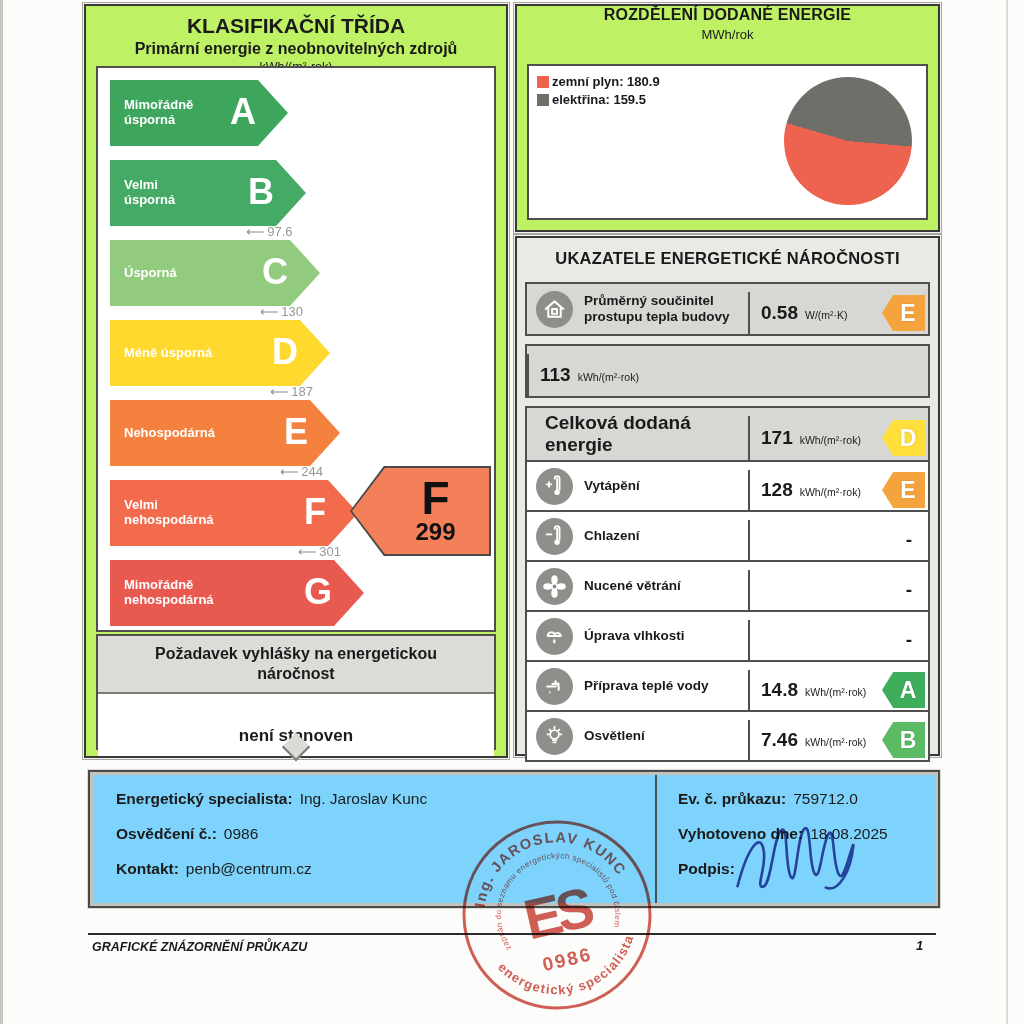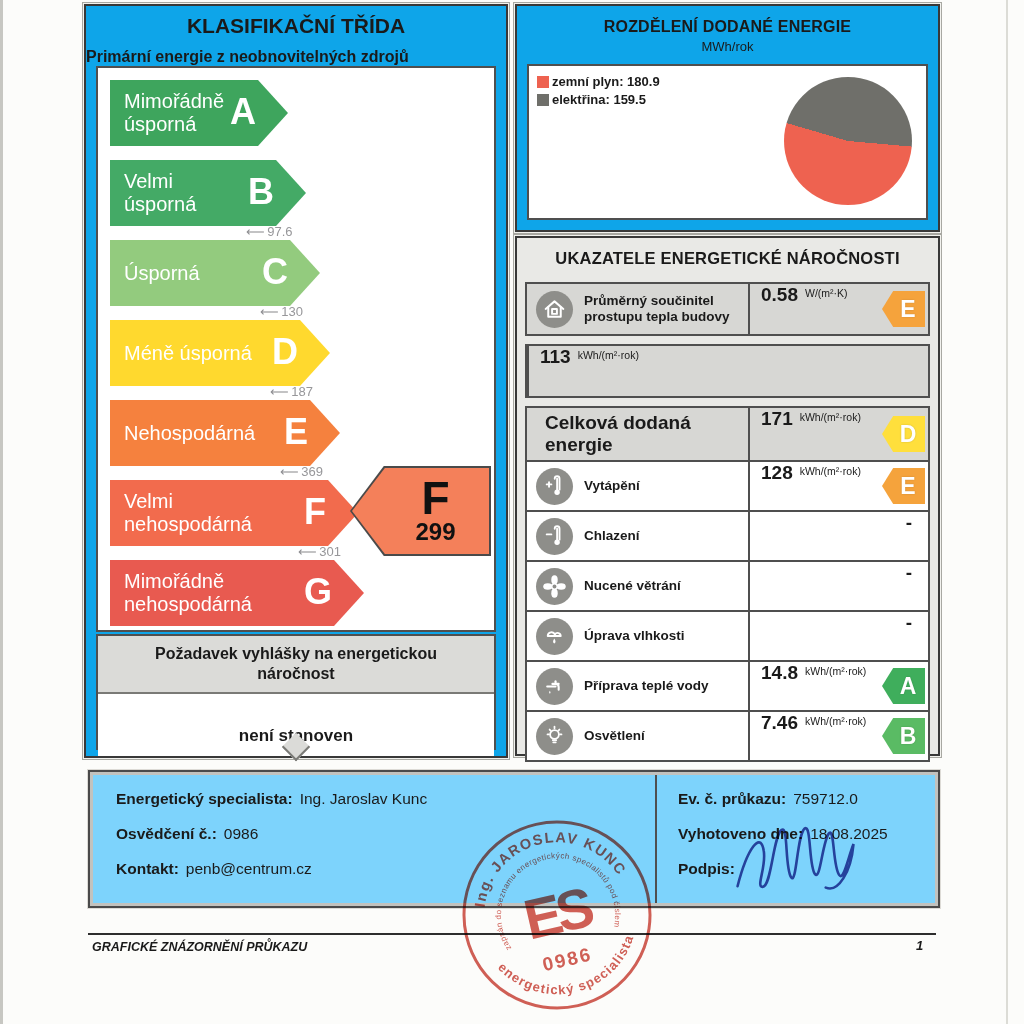--- a/index.html
+++ b/index.html
@@ -2,36 +2,36 @@
 <html><head>
 <meta charset="utf-8">
 <style>
   html,body{margin:0;padding:0;background:#e8e8e4;}
   #page{position:relative;width:1024px;height:1024px;background:#fcfcfa;overflow:hidden;
         font-family:"Liberation Sans",sans-serif;color:#1a1a1a;}
   .edge-l{position:absolute;left:0;top:0;width:3px;height:100%;background:#c7c7c2;}
   .edge-r{position:absolute;left:1006px;top:0;width:2px;height:100%;background:#dcdcd6;}
 
   
-  .panel{position:absolute;background:#0ea5e9;border:2px solid #383838;
+  .panel{position:absolute;background:#bef264;border:2px solid #383838;
          box-shadow:0 0 0 1px #f2f2ee,0 0 0 2px #a8a8a2;}
-  .ptitle{text-align:center;font-weight:800;font-size:16px;letter-spacing:.2px;margin-top:12px;}
+  .ptitle{text-align:center;font-weight:800;font-size:16px;letter-spacing:.2px;}
   .psub{text-align:center;font-size:13px;margin-top:3px;}
 
   
   #class-panel{left:84px;top:4px;width:420px;height:750px;}
   #class-panel .t1{font-size:21px;font-weight:800;text-align:center;margin-top:8px;}
-  #class-panel .t2{font-size:16px;font-weight:800;margin-top:10px;}
+  #class-panel .t2{font-size:16px;font-weight:800;text-align:center;margin-top:2px;}
   #class-panel .t3{font-size:12.5px;text-align:center;margin-top:2px;}
   #arrows-box{position:absolute;left:10px;top:60px;width:396px;height:562px;
               border:2px solid #4f4f4f;background:#fff;}
   .class-arrow{position:absolute;left:12px;height:66px;
                clip-path:polygon(0 0,calc(100% - 30px) 0,100% 50%,calc(100% - 30px) 100%,0 100%);}
   .class-arrow .lab{position:absolute;left:14px;top:50%;transform:translateY(-50%);
-                    color:#fff;font-weight:normal;font-size:20px;line-height:1.15;white-space:pre-line;}
+                    color:#fff;font-weight:bold;font-size:13px;line-height:1.15;white-space:pre-line;}
   .class-arrow .ltr{position:absolute;right:32px;top:50%;transform:translateY(-53%);
                     color:#fff;font-weight:800;font-size:36px;}
   .c-a{top:12px;width:178px}.c-b{top:92px;width:196px}.c-c{top:172px;width:210px}
   .c-d{top:252px;width:220px}.c-e{top:332px;width:230px}.c-f{top:412px;width:248px}
   .c-g{top:492px;width:254px}
   .thr{position:absolute;font-size:13px;color:#97979a;white-space:nowrap;}
   .thr .g{letter-spacing:-1px;color:#8d8d90;}
   .t-a{top:92px;left:130px}.t-b{top:156px;left:148px}.t-c{top:236px;left:162px}
   .t-d{top:316px;left:172px}.t-e{top:396px;left:182px}.t-f{top:476px;left:200px}
 
@@ -72,21 +72,21 @@
   .boxed{border:2px solid #4f4f4f;margin-bottom:8px;}
   .gray{background:#d7d7d4;}
   #subtable{border:2px solid #4f4f4f;}
   #subtable .irow{height:48px;}
   #subtable .irow + .irow{border-top:2px solid #4f4f4f;}
   .cell-l{flex:1;display:flex;align-items:center;padding-left:9px;min-width:0;}
   .icn{width:37px;height:37px;border-radius:50%;background:#8e8e8a;flex:0 0 37px;
        display:flex;align-items:center;justify-content:center;}
   .lbl{font-weight:800;font-size:13.5px;line-height:1.2;margin-left:11px;white-space:pre-line;}
   .lbl-big{font-weight:700;font-size:19px;margin-left:9px;}
-  .cell-r{flex:0 0 178px;border-left:2px solid #4f4f4f;display:flex;position:relative;}
+  .cell-r{flex:0 0 178px;border-left:2px solid #4f4f4f;display:flex;align-items:center;position:relative;margin-top:8px;}
   .val{font-weight:800;font-size:19px;margin-left:11px;}
   .unt{font-size:10.5px;margin-left:7px;margin-top:3px;}
   .row-dash .val{margin-left:auto;margin-right:16px;font-size:19px;}
   .badge{position:absolute;right:3px;top:50%;transform:translateY(-50%);width:43px;height:36px;
          clip-path:polygon(0 50%,26% 0,100% 0,100% 100%,26% 100%);
          display:flex;align-items:center;justify-content:center;padding-left:9px;box-sizing:border-box;}
   .badge b{color:#fff;font-size:23px;font-weight:800;text-shadow:0 0 2px rgba(0,0,0,.18);}
 
   
   #spec-box{position:absolute;left:88px;top:770px;width:848px;height:134px;background:#7dd3fc;
@@ -143,21 +143,21 @@
       <div class="class-arrow c-d" style="background: rgb(255, 217, 46);">
         <span class="lab">Méně úsporná</span>
         <span class="ltr">D</span>
       </div>
       <div class="thr t-d"><span class="g">⟵</span> <span>187</span></div>
 
       <div class="class-arrow c-e" style="background: rgb(245, 129, 62);">
         <span class="lab">Nehospodárná</span>
         <span class="ltr">E</span>
       </div>
-      <div class="thr t-e"><span class="g">⟵</span> <span>369</span></div>
+      <div class="thr t-e"><span class="g">⟵</span> <span>244</span></div>
 
       <div class="class-arrow c-f" style="background: rgb(242, 107, 77);">
         <span class="lab">Velmi
 nehospodárná</span>
         <span class="ltr">F</span>
       </div>
       <div class="thr t-f"><span class="g">⟵</span> <span>301</span></div>
 
       <div class="class-arrow c-g" style="background: rgb(232, 90, 80);">
         <span class="lab">Mimořádně

